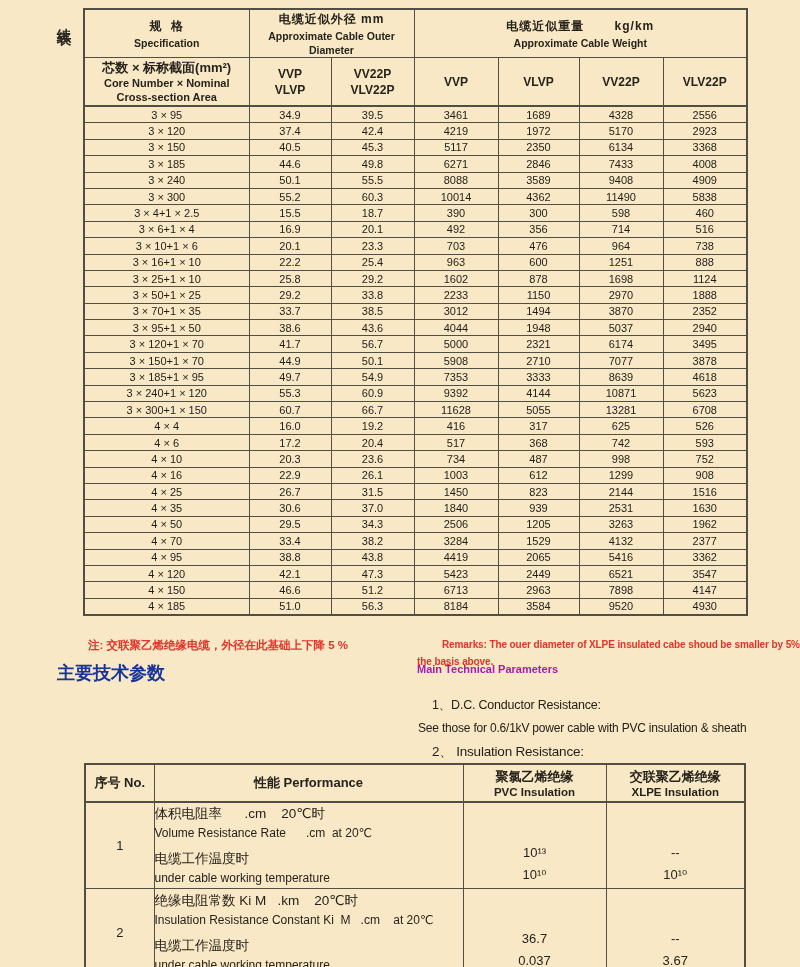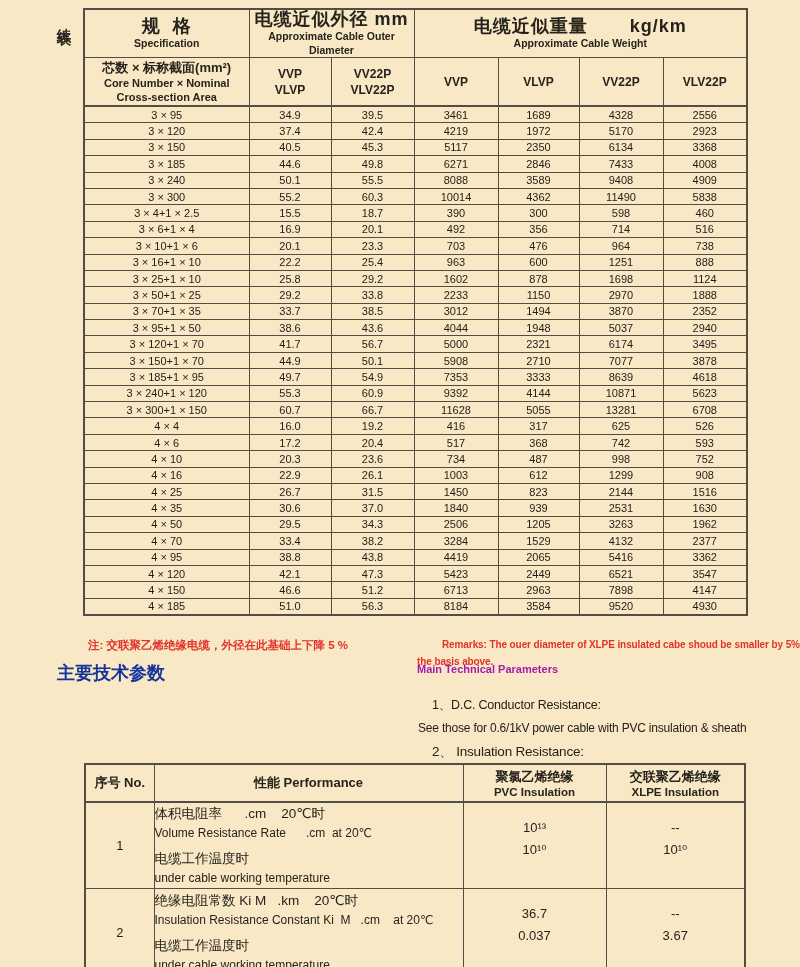--- a/index.html
+++ b/index.html
@@ -9,21 +9,21 @@
   
   .continued{position:absolute;left:54px;top:16px;writing-mode:vertical-rl;
              font-size:14.5px;font-weight:bold;letter-spacing:3px;color:#2b281f;}
 
   table{border-collapse:collapse;table-layout:fixed;}
 
   
   .main-table{position:absolute;left:83px;top:8px;width:663px;border:2px solid #514e44;}
   .main-table th,.main-table td{border:1px solid #514e44;text-align:center;vertical-align:middle;padding:0;}
   .main-table thead tr:last-child th{border-bottom:2px solid #514e44;}
-  .mt-zh{font-size:18px;letter-spacing:1px;white-space:pre;line-height:19px;}
+  .mt-zh{font-size:12px;letter-spacing:1px;white-space:pre;line-height:19px;}
   .mt-en{font-size:10.5px;line-height:14px;}
   .mt-sub-zh{font-size:13px;line-height:16px;}
   .mt-sub-en{font-size:11px;line-height:14px;}
   .mt-code{font-size:12px;line-height:16px;}
   .main-table thead tr:first-child th{height:47px;}
   .main-table thead tr:last-child th{height:47px;}
   .main-table td{height:15.4px;font-size:11px;line-height:12px;color:#1f1d18;}
 
   
   .note-zh{position:absolute;left:88px;top:638px;color:#e1332a;font-size:11.5px;
@@ -54,21 +54,21 @@
   .pt-h-en{font-size:11.5px;line-height:14px;}
   .pt-h-one{font-size:13px;}
   .row-1 td{height:78px;}
   .row-2 td{height:86px;}
   .no-cell{text-align:center;font-size:13px;}
   .perf-cell{text-align:left;padding-left:28px;}
   .perf-zh{font-size:13.5px;line-height:21px;white-space:pre;}
   .perf-en{font-size:12px;line-height:19px;white-space:pre;}
   .perf-l3{margin-top:5px;}
   .val-cell{text-align:center;}
-  .val-stack{display:flex;flex-direction:column;gap:8px;height:100%;margin-top:36px;}
+  .val-stack{display:flex;flex-direction:column;justify-content:center;gap:8px;height:100%;margin-top:36px;}
   .val{font-size:13px;line-height:14px;}
 </style>
 </head>
 <body>
 
 <div class="page">
 
   <div class="continued">续表</div>
 
   <table class="main-table">

